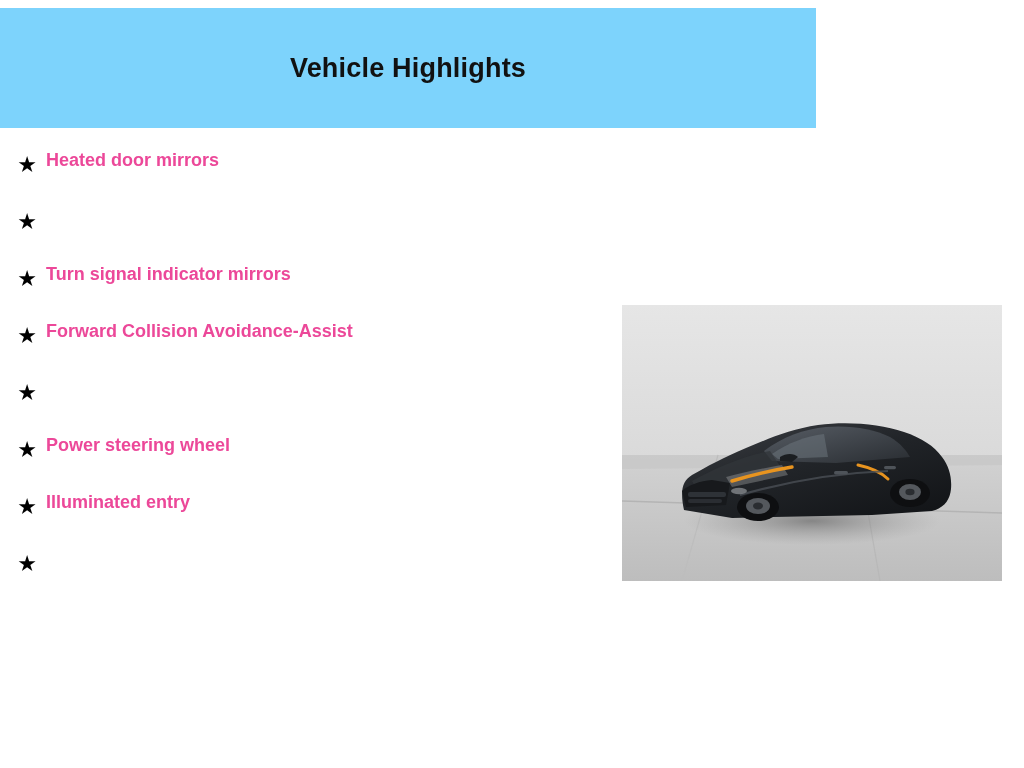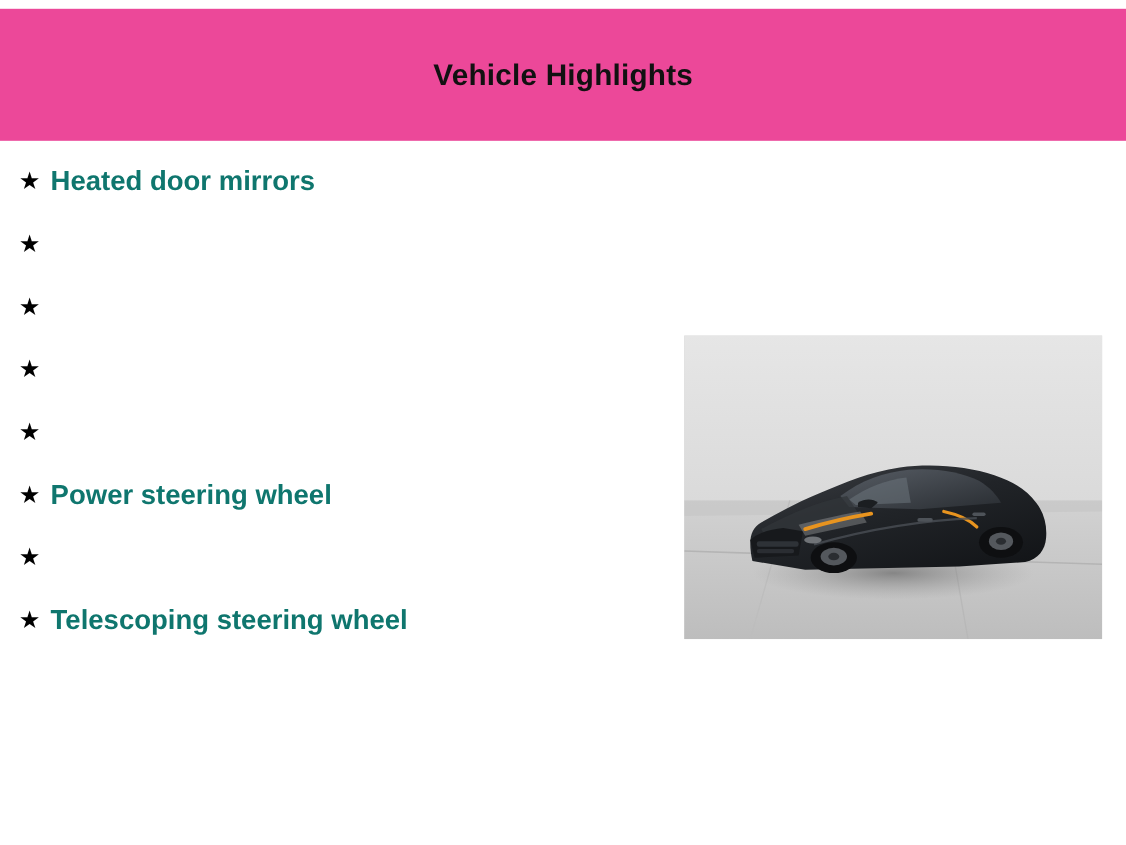--- a/index.html
+++ b/index.html
@@ -13,23 +13,23 @@
   .page {
     position: relative;
     width: 1024px;
     height: 768px;
     background: #ffffff;
   }
   .header-band {
     position: absolute;
     left: 0;
     top: 8px;
-    width: 1024px;
+    width: 816px;
     height: 120px;
-    background: #ec4899;
+    background: #7dd3fc;
     display: flex;
     align-items: center;
     justify-content: center;
   }
   .header-title {
     font-size: 27px;
     font-weight: bold;
     color: #111111;
     letter-spacing: 0.2px;
   }
@@ -56,24 +56,24 @@
   .bullet-star {
     flex: 0 0 auto;
     width: 38px;
     text-align: center;
     font-size: 22px;
     line-height: 34px;
     color: #000000;
   }
   .highlight-label {
     flex: 1 1 auto;
-    font-size: 25px;
+    font-size: 18px;
     font-weight: bold;
     line-height: 1.42;
-    color: #0f766e;
+    color: #ec4899;
     max-width: 480px;
   }
   .vehicle-image {
     position: absolute;
     left: 622px;
     top: 177px;
     width: 380px;
     height: 276px;
     overflow: hidden;
     background: #d9d9d9;
@@ -94,37 +94,39 @@
     <ul class="highlights">
       <li class="highlight-item">
         <span class="bullet-star">★</span>
         <span class="highlight-label">Heated door mirrors</span>
       </li>
       <li class="highlight-item">
         <span class="bullet-star">★</span>
       </li>
       <li class="highlight-item">
         <span class="bullet-star">★</span>
-      </li>
-      <li class="highlight-item">
-        <span class="bullet-star">★</span>
+        <span class="highlight-label">Turn signal indicator mirrors</span>
+      </li>
+      <li class="highlight-item">
+        <span class="bullet-star">★</span>
+        <span class="highlight-label">Forward Collision Avoidance-Assist</span>
       </li>
       <li class="highlight-item">
         <span class="bullet-star">★</span>
       </li>
       <li class="highlight-item">
         <span class="bullet-star">★</span>
         <span class="highlight-label">Power steering wheel</span>
       </li>
       <li class="highlight-item">
         <span class="bullet-star">★</span>
-      </li>
-      <li class="highlight-item">
-        <span class="bullet-star">★</span>
-        <span class="highlight-label">Telescoping steering wheel</span>
+        <span class="highlight-label">Illuminated entry</span>
+      </li>
+      <li class="highlight-item">
+        <span class="bullet-star">★</span>
       </li>
     </ul>
 
     <div class="vehicle-image">
       <svg width="380" height="276" viewBox="0 0 380 276" xmlns="http://www.w3.org/2000/svg" aria-hidden="true">
         <defs>
           <linearGradient id="bgGrad" x1="0" y1="0" x2="0" y2="1">
             <stop offset="0%" stop-color="#e6e6e6"></stop>
             <stop offset="55%" stop-color="#dadada"></stop>
             <stop offset="100%" stop-color="#c9c9c9"></stop>

